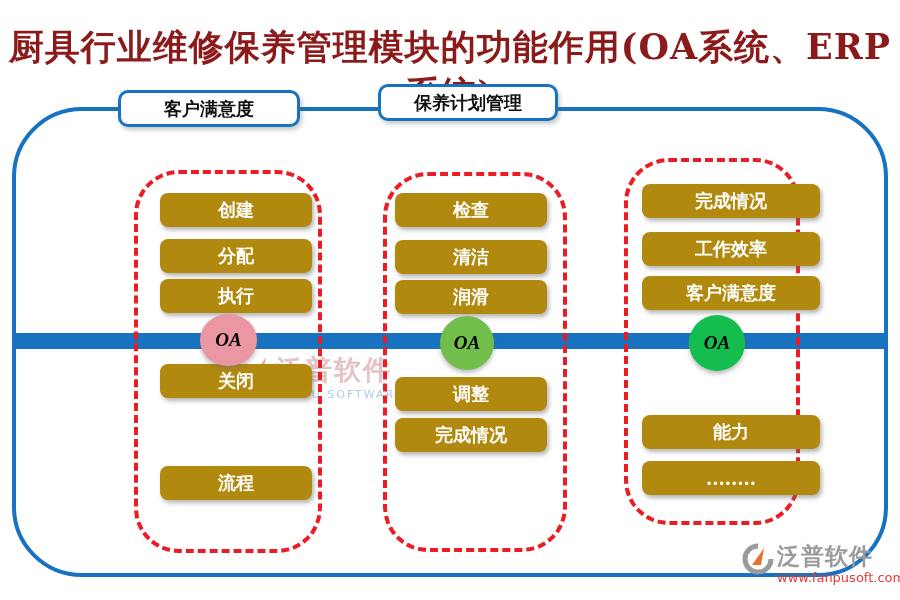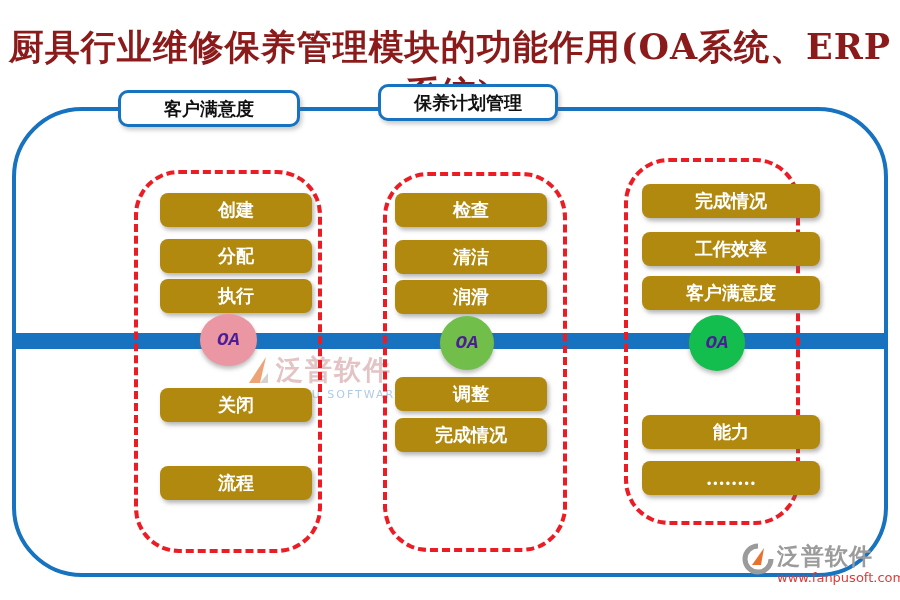--- a/index.html
+++ b/index.html
@@ -33,22 +33,22 @@
   .btn { position:absolute; height:34px; background:#B1890E; border-radius:8px; z-index:3;
          display:flex; align-items:center; justify-content:center;
          color:#ffffff; font-size:18px; font-weight:bold;
          box-shadow:2px 3px 4px rgba(110,110,110,.5); }
   .c1 { left:148px; width:152px;margin-left:12px; }
   .c2 { left:395px; width:152px; }
   .c3 { left:642px; width:178px; }
 
   .oa { position:absolute; z-index:4; border-radius:50%;
         display:flex; align-items:center; justify-content:center;
-        color:#4c1d95; font-size:19px; font-weight:bold; font-style:italic;
-        font-family:Liberation Mono, monospace;
+        color:#000000; font-size:19px; font-weight:bold; font-style:italic;
+        font-family:Liberation Serif, serif;
         box-shadow:0 3px 4px rgba(110,110,110,.45); }
   .oa1 { left:200px; top:314px; width:57px; height:52px; background:#EA96A3; }
   .oa2 { left:440px; top:316px; width:54px; height:54px; background:#71BE4B; }
   .oa3 { left:689px; top:315px; width:56px; height:56px; background:#14BE4E; }
 
   .wm-center { position:absolute; left:246px; top:352px; z-index:1; display:flex; align-items:flex-start; }
   .wm-center .mark { width:26px; height:34px; margin-top:4px; }
   .wm-center .txt { margin-left:4px; }
   .wm-center .brand { font-size:27px; font-weight:bold; color:#E3C3C4; letter-spacing:2px; }
   .wm-center .sub { font-size:11px; color:#AECBE8; letter-spacing:2px;
@@ -86,21 +86,21 @@
   <div class="hdr hdr2">保养计划管理</div>
 
   <div class="dashbox dash1"></div>
   <div class="dashbox dash2"></div>
   <div class="dashbox dash3"></div>
 
   <div class="btn c1" style="top:193px">创建</div>
   <div class="btn c1" style="top:239px">分配</div>
   <div class="btn c1" style="top:279px">执行</div>
   <div class="oa oa1">OA</div>
-  <div class="btn c1" style="top:388px">关闭</div>
+  <div class="btn c1" style="top:364px">关闭</div>
   <div class="btn c1" style="top:466px">流程</div>
 
   <div class="btn c2" style="top:193px">检查</div>
   <div class="btn c2" style="top:240px">清洁</div>
   <div class="btn c2" style="top:280px">润滑</div>
   <div class="oa oa2">OA</div>
   <div class="btn c2" style="top:377px">调整</div>
   <div class="btn c2" style="top:418px">完成情况</div>
 
   <div class="btn c3" style="top:184px">完成情况</div>

